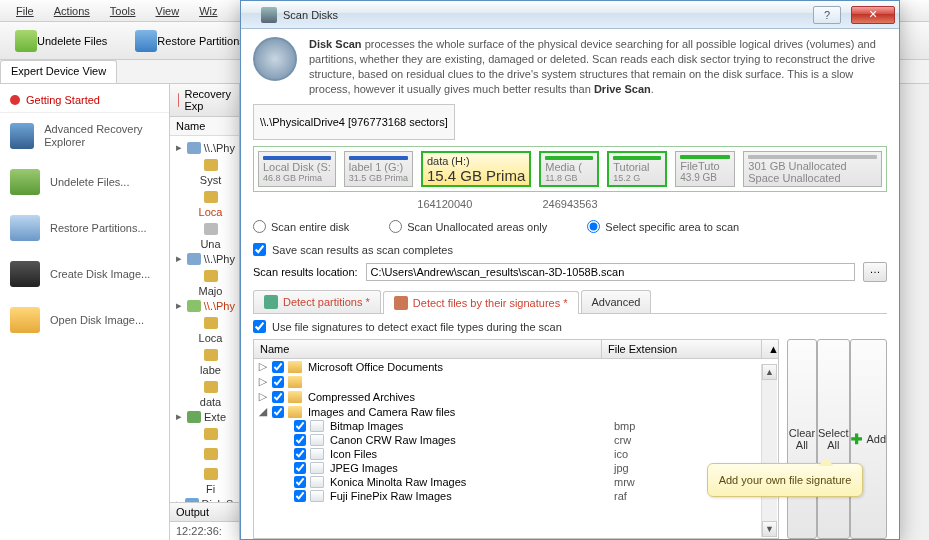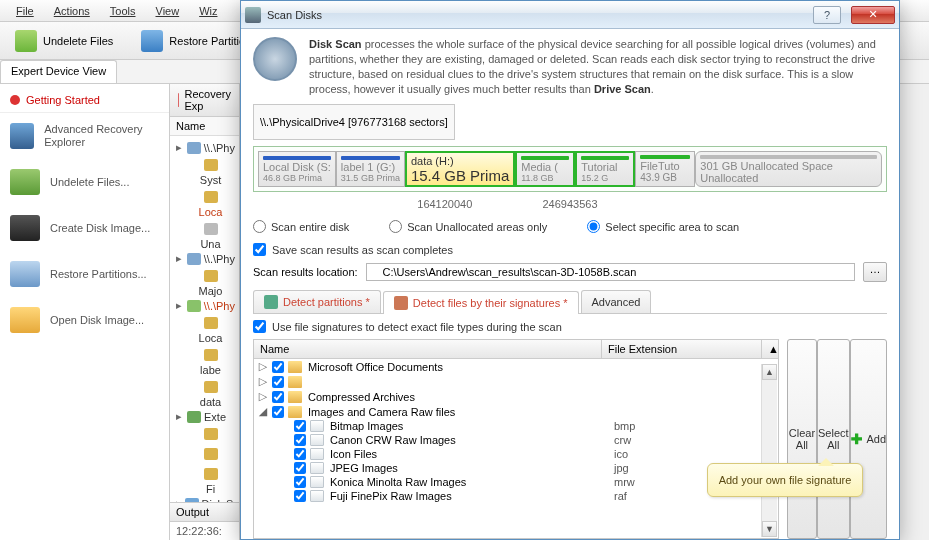--- a/index.html
+++ b/index.html
@@ -2,21 +2,21 @@
 <html><head>
 <meta charset="utf-8">
 <style>
 * { box-sizing: border-box; margin: 0; padding: 0; font-family: "Segoe UI", Tahoma, sans-serif; font-size: 11px; }
 body { background: #f0f0f0; width: 929px; height: 540px; overflow: hidden; position: relative; }
 
 .menubar { height: 22px; background: linear-gradient(#fdfdfd,#ececec); border-bottom: 1px solid #ccc; display: flex; align-items: center; padding: 0 8px; gap: 4px; }
 .menubar span { padding: 2px 8px; text-decoration: underline; color: #333; cursor: default; }
 
 .toolbar { height: 38px; background: linear-gradient(#fafafa,#e8e8e8); border-bottom: 1px solid #ccc; display: flex; align-items: center; padding: 0 6px; gap: 10px; }
-.toolbtn { display: flex; align-items: center; gap: 6px; padding: 3px 8px; border: 1px solid transparent; border-radius: 3px; justify-content: space-between; }
+.toolbtn { display: flex; align-items: center; padding: 3px 8px; border: 1px solid transparent; border-radius: 3px; justify-content: space-between; }
 .toolbtn .ico { width: 22px; height: 22px; background: linear-gradient(#a8d66f,#6bb53a); border-radius: 3px; position: relative; }
 .toolbtn .ico.blue { background: linear-gradient(#7fb6e6,#3a7fc4); }
 .tab-strip { height: 24px; border-bottom: 1px solid #ccc; background: #f3f3f3; display: flex; }
 .tab-strip .tab { padding: 4px 10px; border: 1px solid #ccc; border-bottom: none; background: #fff; border-radius: 3px 3px 0 0; margin-right: 2px; }
 
 .columns { display: flex; height: calc(540px - 22px - 38px - 24px); }
 .sidebar { width: 170px; border-right: 1px solid #ccc; background: #fff; padding-top: 4px; }
 .sidebar .start { color: #c00; padding: 6px 10px; display: flex; align-items: center; gap: 6px; border-bottom:1px solid #eee;}
 .sidebar .item { display: flex; align-items: center; gap: 10px; padding: 10px 10px; }
 .sidebar .item .sicon { width: 30px; height: 26px; border-radius: 3px; }
@@ -35,47 +35,47 @@
 .middle .tree .row .mi{width:14px;height:12px;border-radius:2px;flex-shrink:0;}
 .middle .tree .row.lvl1{padding-left:14px;flex-direction:column;}
 .middle .tree .arrow{width:8px;display:inline-block;color:#666;}
 .middle .tree .sel{color:#c43b12;}
 .middle .output{border-top:1px solid #ccc;}
 .middle .output .ohdr{background:linear-gradient(#fafafa,#e6e6e6);padding:3px 6px;border-bottom:1px solid #ccc;}
 .middle .output .obody{padding:3px 6px;color:#555;}
 
 
 .dialog { position: absolute; left: 240px; top: 0; width: 660px; height: 540px; background: #fff; border: 1px solid #5a8fbf; box-shadow: 0 4px 20px rgba(0,0,0,0.3); display:flex; flex-direction:column; }
-.dlg-title { height: 28px; background: linear-gradient(#fdfefe,#e3ebf3 45%,#d3e1ef 46%,#e3effa); display: flex; align-items: center; padding: 0 0 0 4px; gap: 6px; border-bottom: 1px solid #a9bed3; }
+.dlg-title { height: 28px; background: linear-gradient(#fdfefe,#e3ebf3 45%,#d3e1ef 46%,#e3effa); display: flex; align-items: center; padding: 0 0 0 20px; gap: 6px; border-bottom: 1px solid #a9bed3; }
 .dlg-title .tico{width:16px;height:16px;background:linear-gradient(#9bb,#567);border-radius:2px;}
 .dlg-title .ttxt{flex:1;color:#2b2b2b;}
 .dlg-title .wbtn{width:28px;height:18px;border:1px solid #9ab;display:flex;align-items:center;justify-content:center;background:linear-gradient(#f8fbfe,#dee9f4);border-radius:2px;margin-right:4px;color:#456;}
 .dlg-title .close{background:linear-gradient(#f1a3a3,#d74b3e 45%,#c23527 46%,#e07a63);color:#fff;border-color:#a33;width:44px;}
 
 .dlg-body{padding:8px 12px 0 12px; display:flex; flex-direction:column; gap:6px; flex:1; overflow:hidden;}
 .desc{display:flex;gap:12px;padding:0 0 2px 0;}
 .desc .dico{width:44px;height:44px;flex-shrink:0;background:radial-gradient(#c9d6e2,#6c8aa6);border-radius:50%;border:2px solid #7792ac;}
 .desc .dtxt{color:#555;line-height:1.35;}
 .desc b{color:#333;}
 
 .phys{border:1px solid #c8c8c8;padding:11px 6px;background:#f8f8f8;width:fit-content;}
-.diskmap{border:1px solid #9ec89e;padding:4px;display:flex;gap:0;height:46px;align-items:stretch;background:#fcfffc;}
+.diskmap{border:1px solid #9ec89e;padding:4px;display:flex;gap:8px;height:46px;align-items:stretch;background:#fcfffc;}
 .part{border:1px solid #b1b1b1;background:linear-gradient(#f2f2f2,#e4e4e4);padding:2px 4px;font-size:10px;color:#888;display:flex;flex-direction:column;justify-content:center;min-width:60px;}
 .part.selA{border:2px solid #2bb52b;}
 .part .pbar{height:4px;border-radius:1px;margin-bottom:1px;}
 .part.blue .pbar{background:#2b5fc4;} .part.green .pbar{background:#2bb52b;} .part.gray .pbar{background:#bbb;}
 .part.hl{background:linear-gradient(#fffbe0,#ffe98a);color:#333;border-color:#2bb52b;border-width:2px;}
 .nums{display:flex;font-size:10px;color:#666;padding:0 4px;}
 .nums span{flex:1;text-align:center;}
 
 .radios{display:flex;gap:40px;align-items:center;padding:4px 0;}
 .radios label{display:flex;align-items:center;gap:5px;color:#333;}
 .checkrow{display:flex;align-items:center;gap:6px;color:#333;}
 .locrow{display:flex;align-items:center;gap:8px;}
-.locrow input[type=text]{flex:1;border:1px solid #b8b8b8;padding:2px 16px;background:#fff;}
+.locrow input[type=text]{flex:1;border:1px solid #b8b8b8;padding:2px 4px;background:#fff;}
 .locrow .browse{width:24px;height:20px;border:1px solid #b0b0b0;background:linear-gradient(#fafafa,#e4e4e4);text-align:center;border-radius:2px;}
 
 .dlg-tabs{display:flex;border-bottom:1px solid #c8c8c8;gap:0;margin-top:2px;}
 .dlg-tabs .dtb{padding:4px 10px;border:1px solid #c8c8c8;border-bottom:none;background:linear-gradient(#fafafa,#eaeaea);border-radius:3px 3px 0 0;margin-right:2px;display:flex;align-items:center;gap:5px;color:#333;}
 .dlg-tabs .dtb.red{color:#c43;}
 .dlg-tabs .dtb.active{background:#fff;position:relative;top:1px;}
 .dtb .di{width:14px;height:14px;border-radius:2px;}
 
 .gridwrap{display:flex;gap:8px;flex:1;min-height:0;}
 .gridleft{flex:1;border:1px solid #c8c8c8;display:flex;flex-direction:column;min-height:0;}
@@ -138,26 +138,26 @@
     </div>
     <div class="item">
       <div class="sicon ic-monitor"></div>
       <div class="lbl">Advanced Recovery Explorer</div>
     </div>
     <div class="item">
       <div class="sicon ic-drive"></div>
       <div class="lbl">Undelete Files...</div>
     </div>
     <div class="item">
+      <div class="sicon ic-drive2"></div>
+      <div class="lbl">Restore Partitions...</div>
+    </div>
+    <div class="item">
       <div class="sicon ic-floppy"></div>
       <div class="lbl">Create Disk Image...</div>
-    </div>
-    <div class="item">
-      <div class="sicon ic-drive2"></div>
-      <div class="lbl">Restore Partitions...</div>
     </div>
     <div class="item">
       <div class="sicon ic-folder"></div>
       <div class="lbl">Open Disk Image...</div>
     </div>
   </div>
 
   <div class="middle">
     <div class="hdr">
       <div style="width:14px;height:14px;background:#d66;border-radius:2px;"></div>
@@ -292,21 +292,21 @@
         <div class="part green selA">
           <div class="pbar"></div>
           <div>Tutorial</div>
           <div style="font-size:9px">15.2 G</div>
         </div>
         <div class="part green">
           <div class="pbar"></div>
           <div>FileTuto</div>
           <div style="font-size:10px">43.9 GB</div>
         </div>
-        <div class="part gray" style="flex: 1 1 0%; border-radius: 6px;">
+        <div class="part gray" style="flex: 1 1 0%;">
           <div class="pbar"></div>
           <div>301 GB Unallocated Space Unallocated</div>
           <div style="font-size:9px"></div>
         </div>
       </div>
     <div class="nums">
       <span></span>
         <span>164120040</span>
         <span>246943563</span>
         <span></span>

